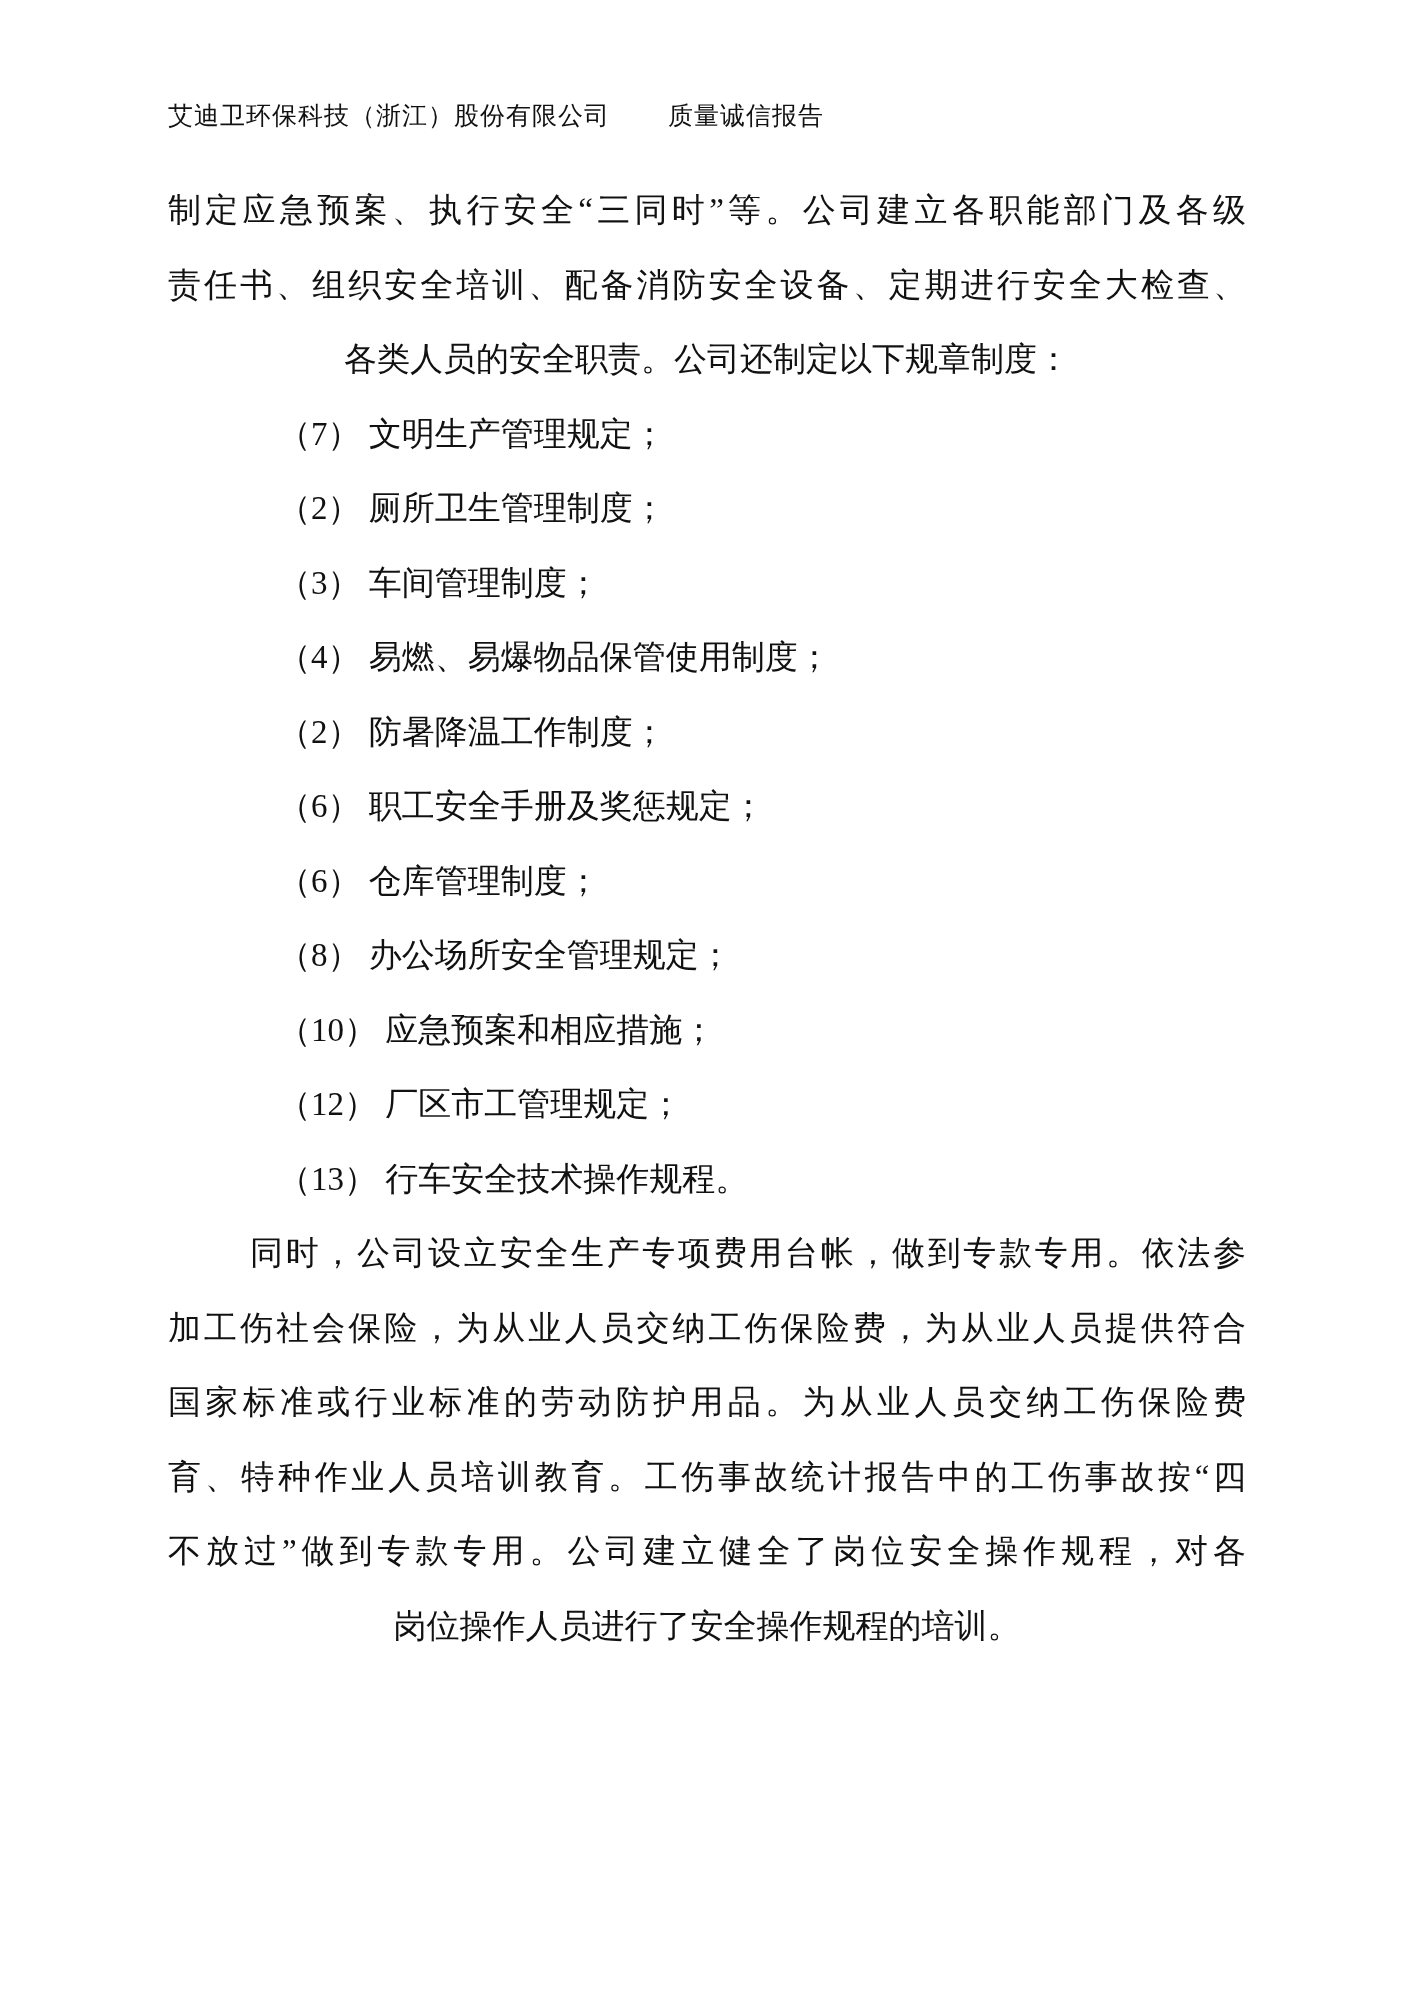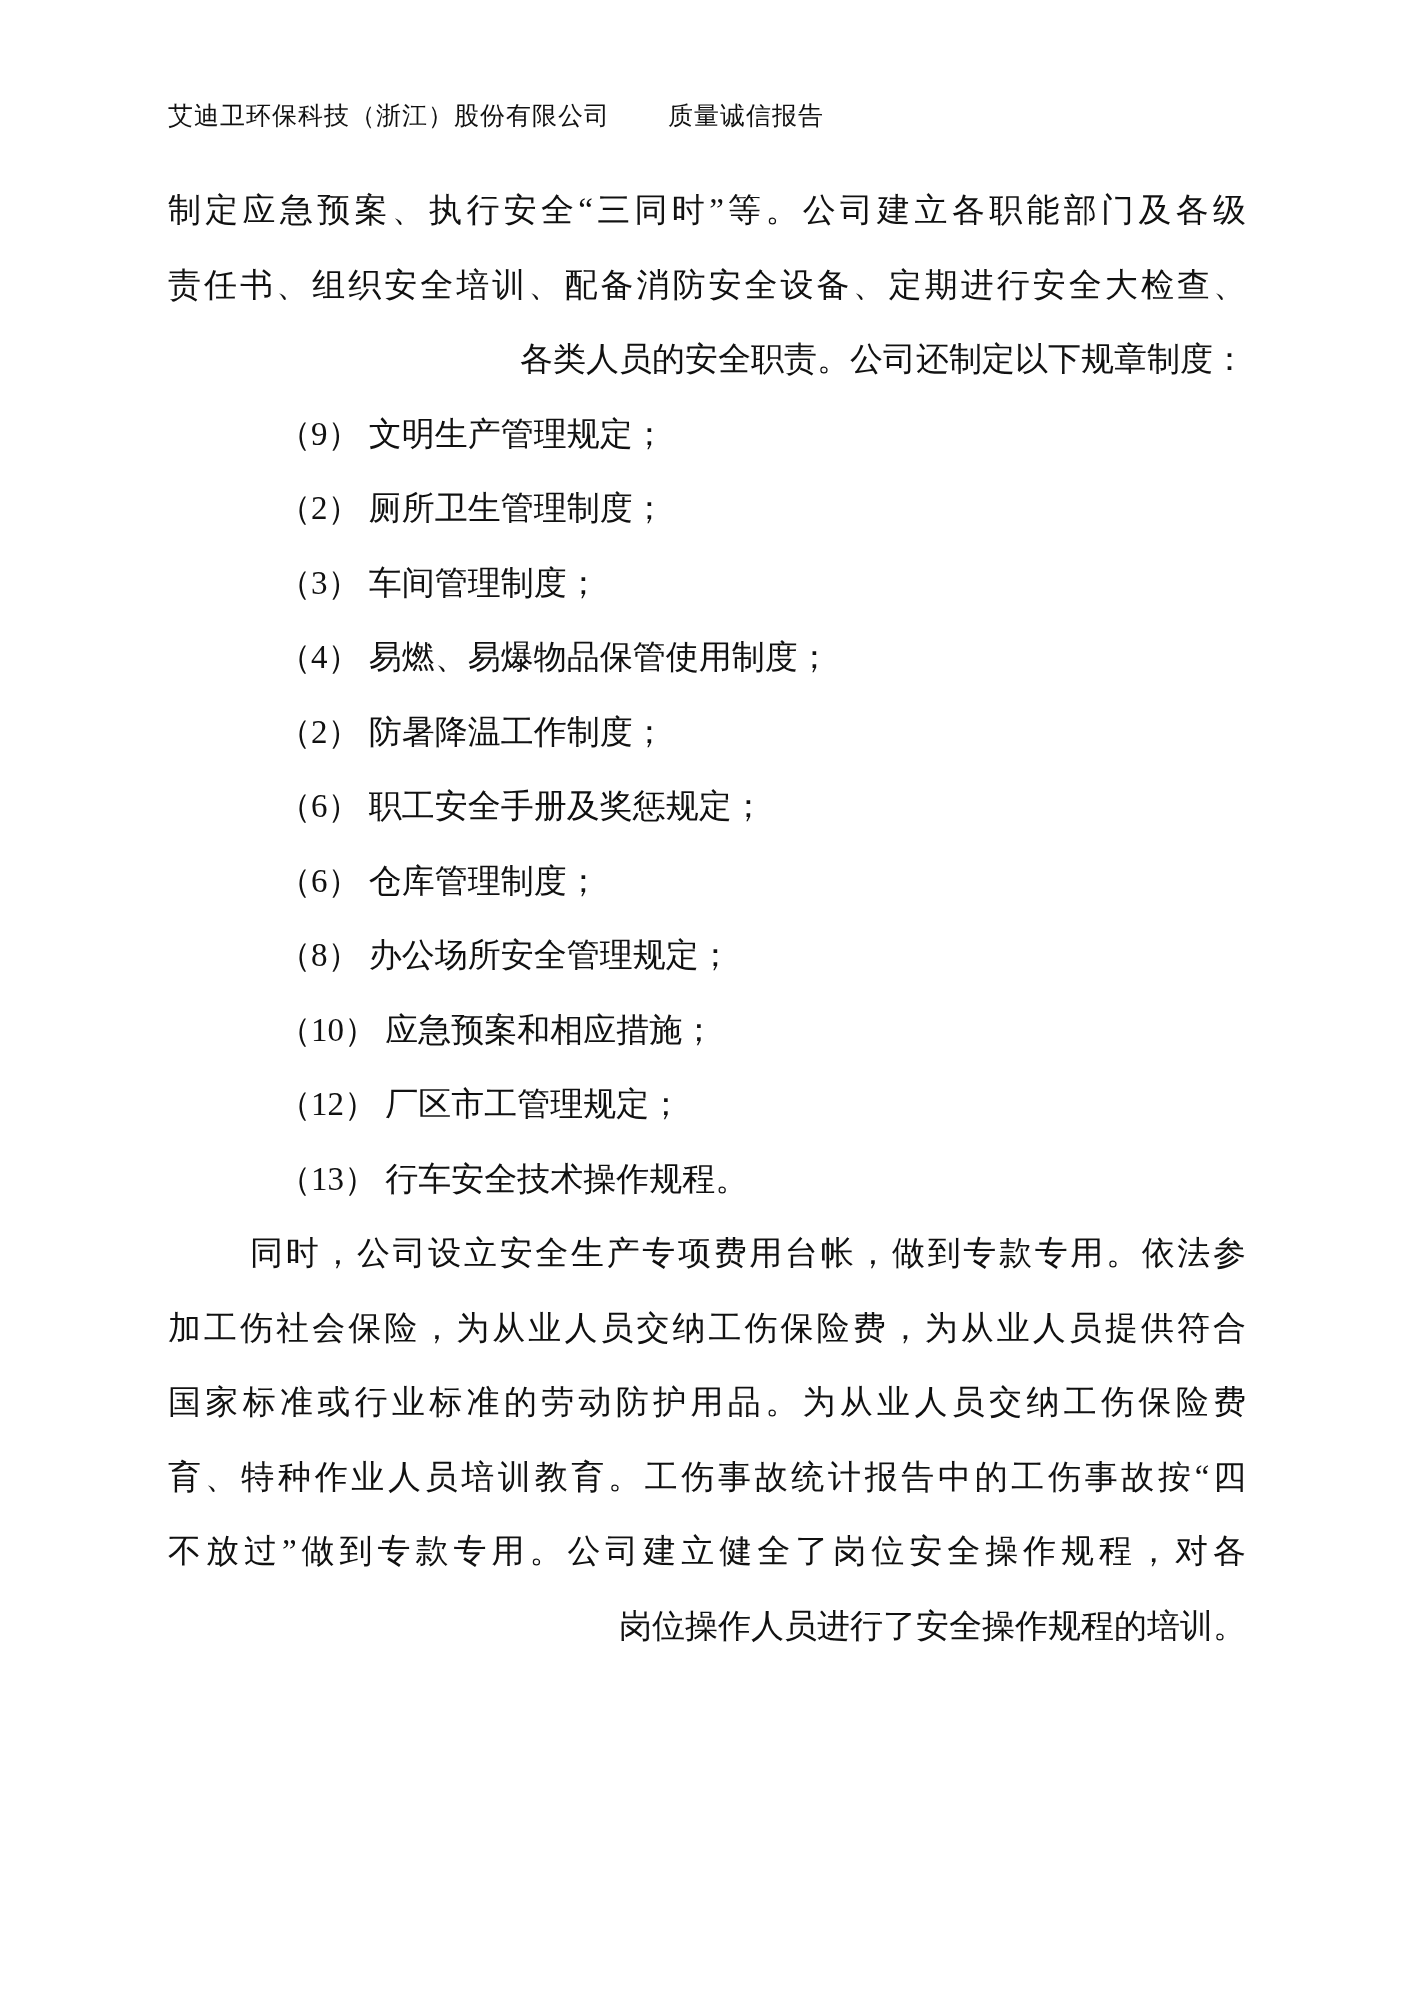--- a/index.html
+++ b/index.html
@@ -49,21 +49,21 @@
     white-space: nowrap;
   }
   
   .line.fill {
     white-space: normal;
     text-align: justify;
     text-align-last: justify;
   }
   
   .line.plain {
-    text-align: right;
+    text-align: center;
   }
   
   .line.list {
     padding-left: 110px;
   }
   
   .line.indent {
     text-indent: 82px;
   }
 </style>
@@ -73,21 +73,21 @@
 <div class="page">
 
   <div class="doc-header">
     <span class="company">艾迪卫环保科技（浙江）股份有限公司</span><span class="doc-title">质量诚信报告</span>
   </div>
 
   <div class="body-text">
     <div class="line fill">制定应急预案、执行安全“三同时”等。公司建立各职能部门及各级</div>
     <div class="line fill">责任书、组织安全培训、配备消防安全设备、定期进行安全大检查、</div>
     <div class="line plain">各类人员的安全职责。公司还制定以下规章制度：</div>
-    <div class="line list">（9） 文明生产管理规定；</div>
+    <div class="line list">（7） 文明生产管理规定；</div>
     <div class="line list">（2） 厕所卫生管理制度；</div>
     <div class="line list">（3） 车间管理制度；</div>
     <div class="line list">（4） 易燃、易爆物品保管使用制度；</div>
     <div class="line list">（2） 防暑降温工作制度；</div>
     <div class="line list">（6） 职工安全手册及奖惩规定；</div>
     <div class="line list">（6） 仓库管理制度；</div>
     <div class="line list">（8） 办公场所安全管理规定；</div>
     <div class="line list">（10） 应急预案和相应措施；</div>
     <div class="line list">（12） 厂区市工管理规定；</div>
     <div class="line list">（13） 行车安全技术操作规程。</div>

